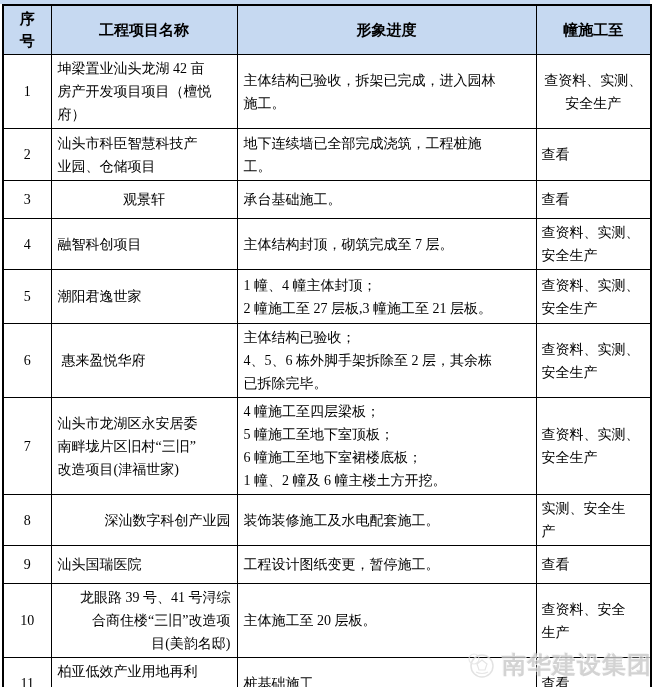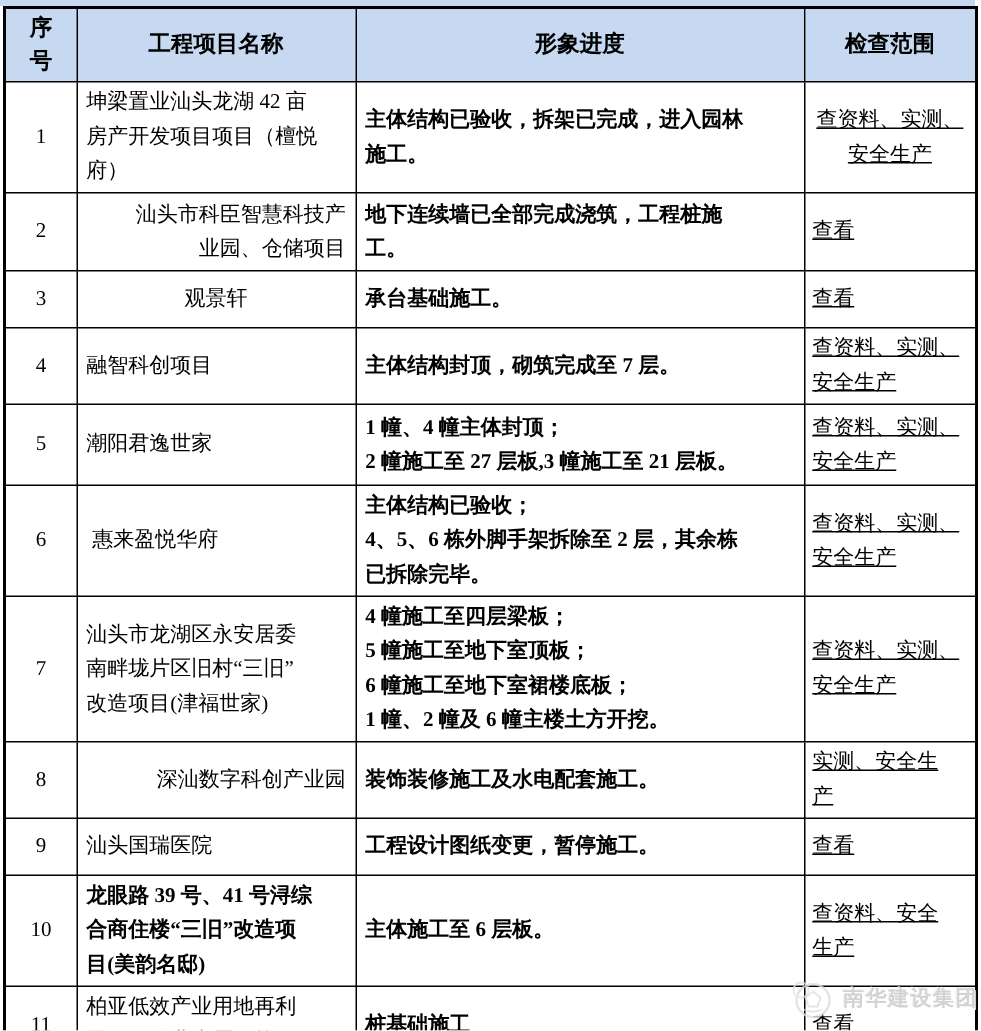--- a/index.html
+++ b/index.html
@@ -41,22 +41,22 @@
     background: var(--header-bg, #c6d9f1);
     font-weight: bold;
     font-size: 15px;
     line-height: 22px;
     text-align: center;
     height: 48px;
     padding: 2px 2px;
   }
   td.row-number { text-align: center; padding: 2px 2px; }
   td.project-name { text-align: left; }
-  td.progress { text-align: left; font-weight: bold; }
-  td.scope { text-align: left; padding: 2px 5px; text-decoration: underline; }
+  td.progress { text-align: left; }
+  td.scope { text-align: left; padding: 2px 5px; }
   tbody tr:nth-child(1)  { height: 72px; }
   tbody tr:nth-child(2)  { height: 52px; }
   tbody tr:nth-child(3)  { height: 38px; }
   tbody tr:nth-child(4)  { height: 48px; }
   tbody tr:nth-child(5)  { height: 54px; }
   tbody tr:nth-child(6)  { height: 70px; }
   tbody tr:nth-child(7)  { height: 96px; }
   tbody tr:nth-child(8)  { height: 42px; }
   tbody tr:nth-child(9)  { height: 38px; }
   tbody tr:nth-child(10) { height: 74px; }
@@ -66,21 +66,21 @@
     right: 2px;
     bottom: 6px;
     display: flex;
     align-items: center;
     gap: 6px;
     pointer-events: none;
     opacity: 0.8;
   }
   .watermark-logo { flex: 0 0 auto; }
   .watermark-text {
-    font-size: 14px;
+    font-size: 24px;
     font-weight: bold;
     letter-spacing: 1px;
     color: #c9c9c9;
     text-shadow: 1px 1px 0 #ffffff, -1px -1px 0 #f2f2f2;
     white-space: nowrap;
   }
 </style>
 </head>
 <body>
 
@@ -93,37 +93,37 @@
       <col style="width:186px">
       <col style="width:299px">
       <col style="width:115px">
     </colgroup>
     <thead>
       <tr>
         <th>序
 号</th>
         <th>工程项目名称</th>
         <th>形象进度</th>
-        <th>检查范围</th>
+        <th>幢施工至</th>
       </tr>
     </thead>
     <tbody>
         <tr>
           <td class="row-number">1</td>
           <td class="project-name" style="text-align: left;">坤梁置业汕头龙湖 42 亩
 房产开发项目项目（檀悦
 府）</td>
           <td class="progress">主体结构已验收，拆架已完成，进入园林
 施工。</td>
           <td class="scope" style="text-align: center;">查资料、实测、
 安全生产</td>
         </tr>
         <tr>
           <td class="row-number">2</td>
-          <td class="project-name" style="text-align: right;">汕头市科臣智慧科技产
+          <td class="project-name" style="text-align: left;">汕头市科臣智慧科技产
 业园、仓储项目</td>
           <td class="progress">地下连续墙已全部完成浇筑，工程桩施
 工。</td>
           <td class="scope" style="text-align: left;">查看</td>
         </tr>
         <tr>
           <td class="row-number">3</td>
           <td class="project-name" style="text-align: center;">观景轩</td>
           <td class="progress">承台基础施工。</td>
           <td class="scope" style="text-align: left;">查看</td>
@@ -172,24 +172,24 @@
 产</td>
         </tr>
         <tr>
           <td class="row-number">9</td>
           <td class="project-name" style="text-align: left;">汕头国瑞医院</td>
           <td class="progress">工程设计图纸变更，暂停施工。</td>
           <td class="scope" style="text-align: left;">查看</td>
         </tr>
         <tr>
           <td class="row-number">10</td>
-          <td class="project-name" style="text-align: left; font-weight: bold;">龙眼路 39 号、41 号浔综
+          <td class="project-name" style="text-align: right;">龙眼路 39 号、41 号浔综
 合商住楼“三旧”改造项
 目(美韵名邸)</td>
-          <td class="progress">主体施工至 6 层板。</td>
+          <td class="progress">主体施工至 20 层板。</td>
           <td class="scope" style="text-align: left;">查资料、安全
 生产</td>
         </tr>
         <tr>
           <td class="row-number">11</td>
           <td class="project-name" style="text-align: left;">柏亚低效产业用地再利
 用项目工业大厦 3 栋项目</td>
           <td class="progress">桩基础施工</td>
           <td class="scope" style="text-align: left;">查看</td>
         </tr>

